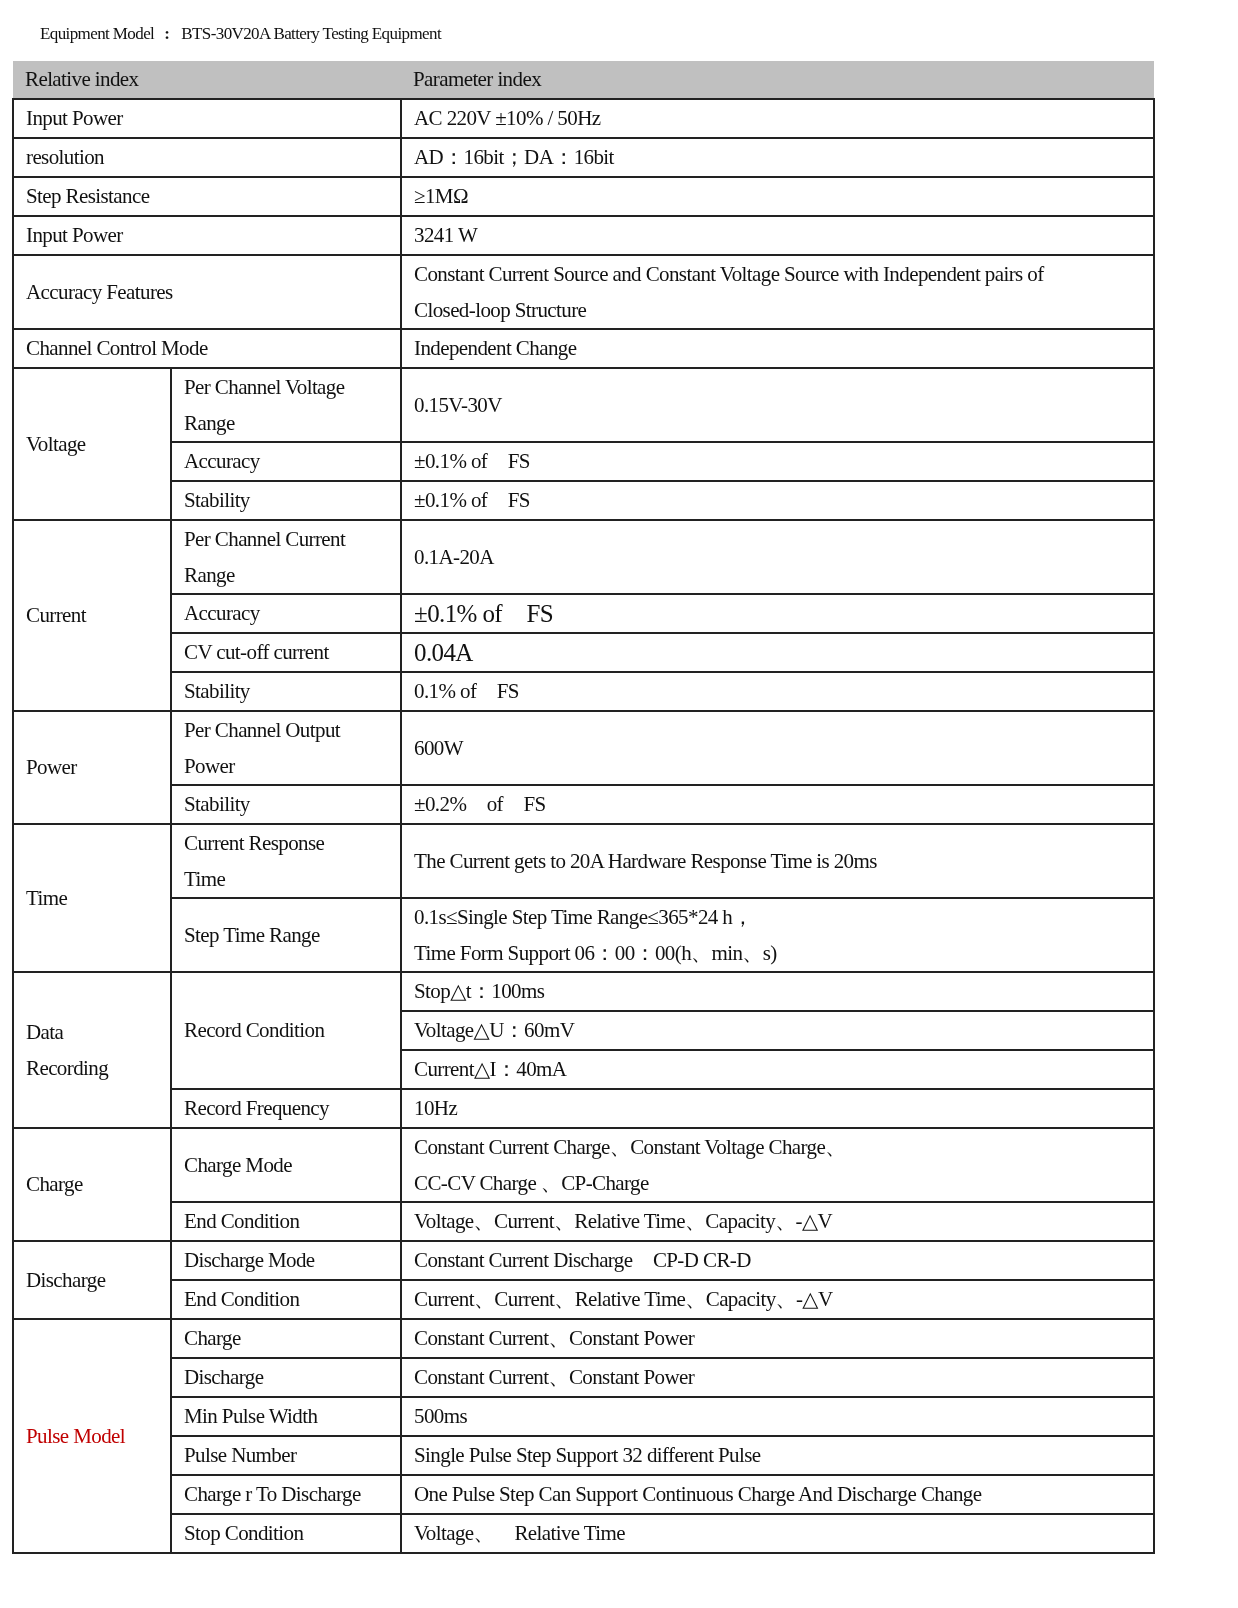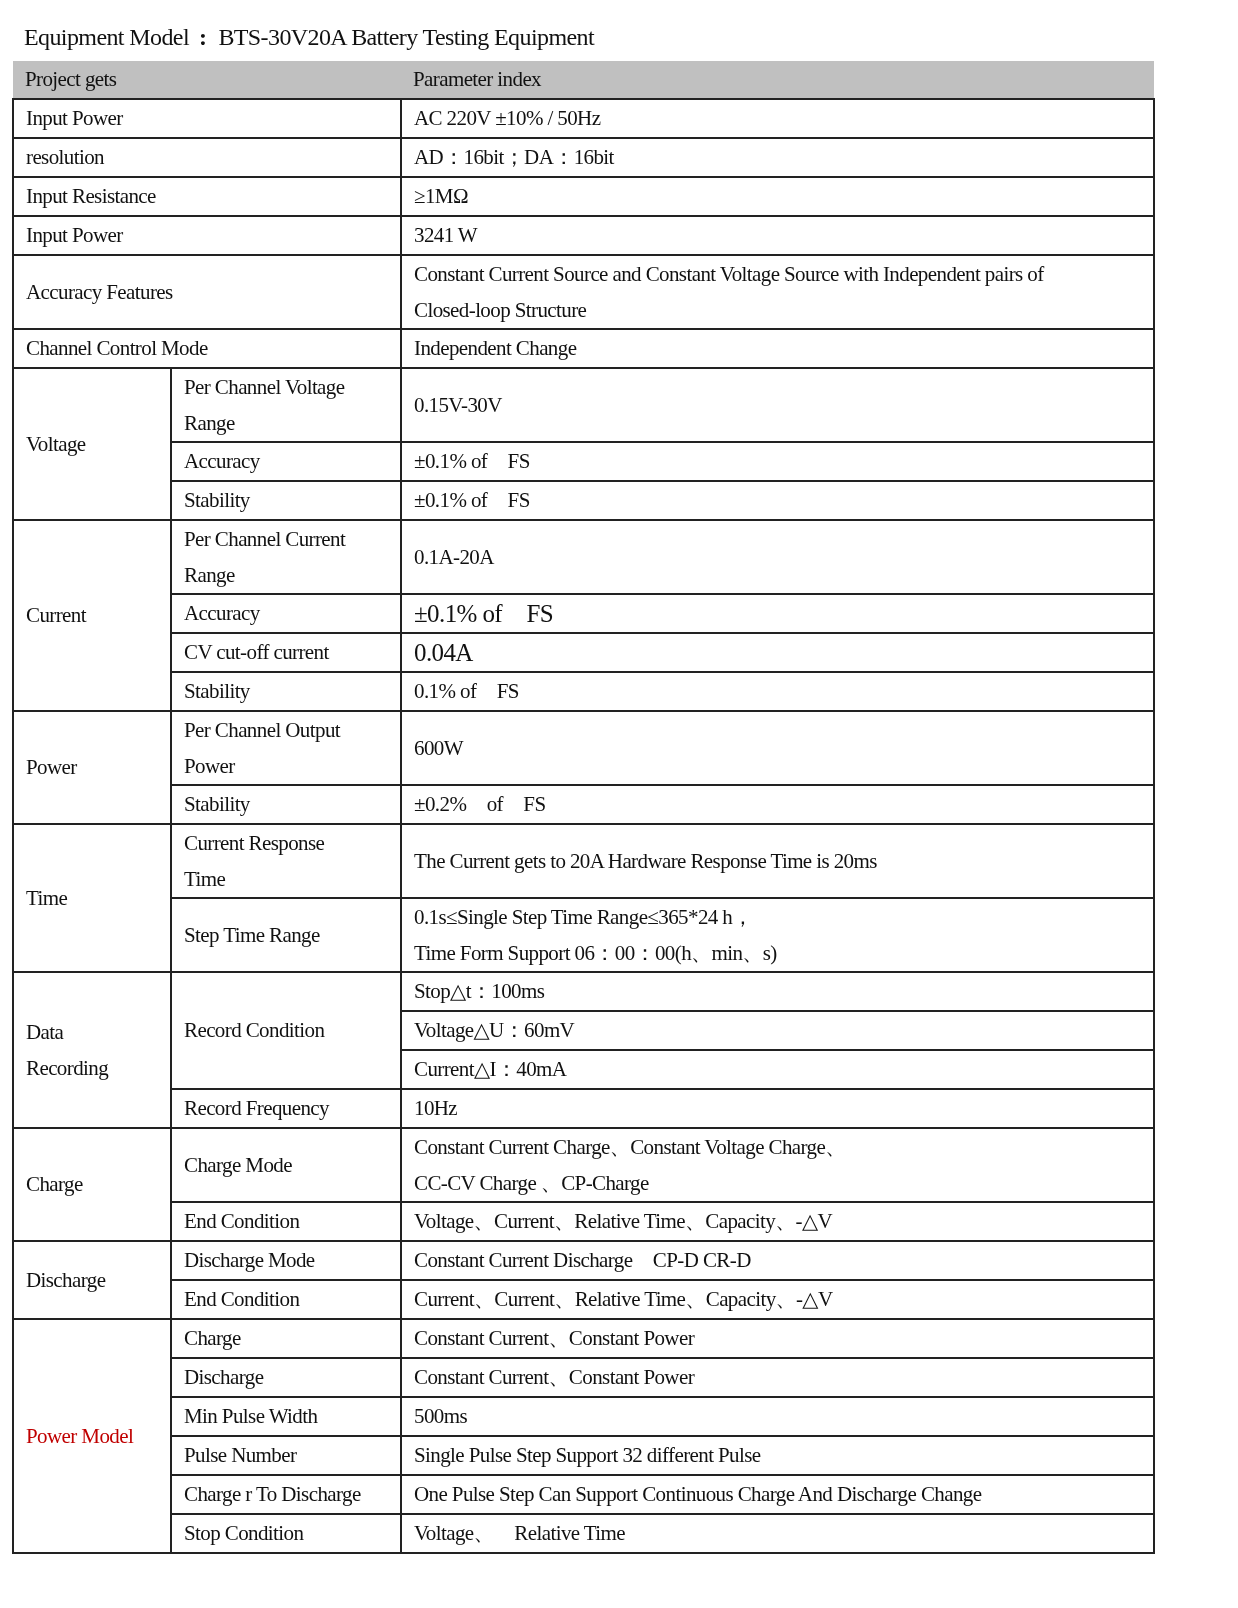--- a/index.html
+++ b/index.html
@@ -1,18 +1,18 @@
 <!DOCTYPE html>
 <html><head>
 <meta charset="utf-8">
 <style>
   html, body { margin: 0; padding: 0; background: #ffffff; }
   body { width: 1238px; height: 1608px; position: relative; overflow: hidden;
          font-family: "Liberation Serif", "DejaVu Serif", serif; color: #111; }
-  .title { position: absolute; left: 24px; top: 24px; font-size: 24px; letter-spacing: -0.6px; white-space: nowrap; }
+  .title { position: absolute; left: 40px; top: 24px; font-size: 17px; letter-spacing: -0.6px; white-space: nowrap; }
   .title .colon { margin: 0 12px 0 10px; font-weight: bold; }
   table.spec { position: absolute; left: 12px; top: 61px; width: 1141px; border-collapse: collapse;
                font-size: 21px; letter-spacing: -0.6px; table-layout: fixed; }
   table.spec col.c1 { width: 158px; }
   table.spec col.c2 { width: 230px; }
   table.spec col.c3 { width: 753px; }
   table.spec td { border: 2px solid #222; padding: 0 0 0 12px; vertical-align: middle; line-height: 37px; height: 36px; }
   table.spec tr.head td { background: #c0c0c0; border: none; border-bottom: 2px solid #222; height: 35px; }
   table.spec td.multi { line-height: 36px; }
   table.spec td.big { font-size: 25px; }
@@ -26,34 +26,34 @@
 </div>
 
 <table class="spec">
   <colgroup>
       <col class="c1">
       <col class="c2">
       <col class="c3">
     </colgroup>
   <tbody>
     <tr class="head">
-      <td colspan="2">Project gets</td>
+      <td colspan="2">Relative index</td>
       <td>Parameter index</td>
     </tr>
 
     <tr>
       <td colspan="2">Input Power</td>
       <td>AC 220V ±10% / 50Hz</td>
     </tr>
     <tr>
       <td colspan="2">resolution</td>
       <td>AD：16bit；DA：16bit</td>
     </tr>
     <tr>
-      <td colspan="2">Input Resistance</td>
+      <td colspan="2">Step Resistance</td>
       <td>≥1MΩ</td>
     </tr>
     <tr>
       <td colspan="2">Input Power</td>
       <td>3241 W</td>
     </tr>
     <tr>
       <td colspan="2">Accuracy Features</td>
       <td class="multi">
         <div>Constant Current Source and Constant Voltage Source with Independent pairs of</div>
@@ -168,21 +168,21 @@
       <td rowspan="2">Discharge</td>
       <td>Discharge Mode</td>
       <td>Constant Current Discharge　CP-D CR-D</td>
     </tr>
     <tr>
       <td>End Condition</td>
       <td>Current、Current、Relative Time、Capacity、-△V</td>
     </tr>
 
     <tr>
-      <td rowspan="6" class="red">Power Model</td>
+      <td rowspan="6" class="red">Pulse Model</td>
       <td>Charge</td>
       <td>Constant Current、Constant Power</td>
     </tr>
     <tr>
       <td>Discharge</td>
       <td>Constant Current、Constant Power</td>
     </tr>
     <tr>
       <td>Min Pulse Width</td>
       <td>500ms</td>

